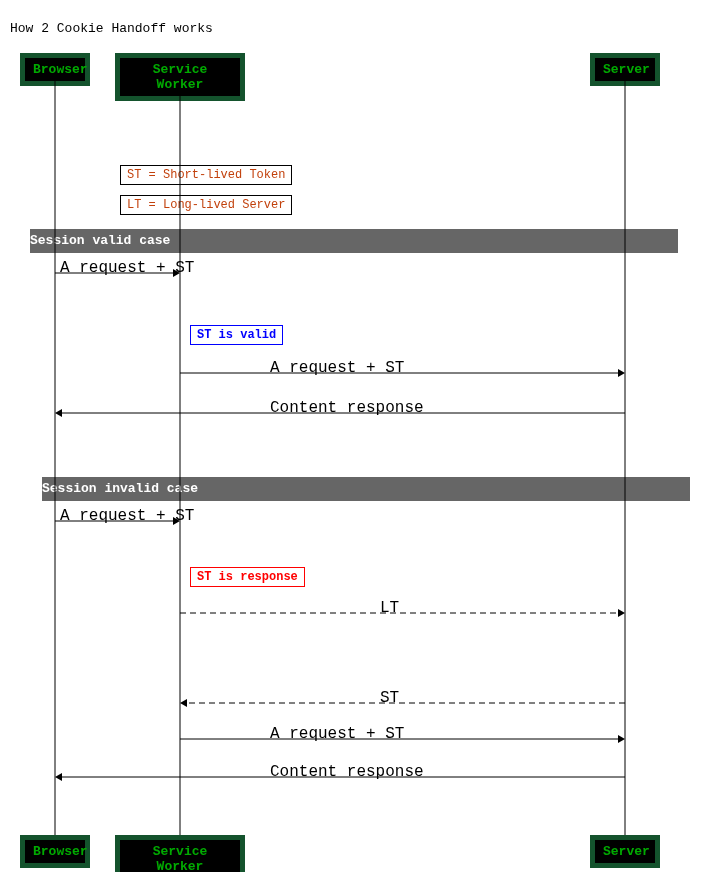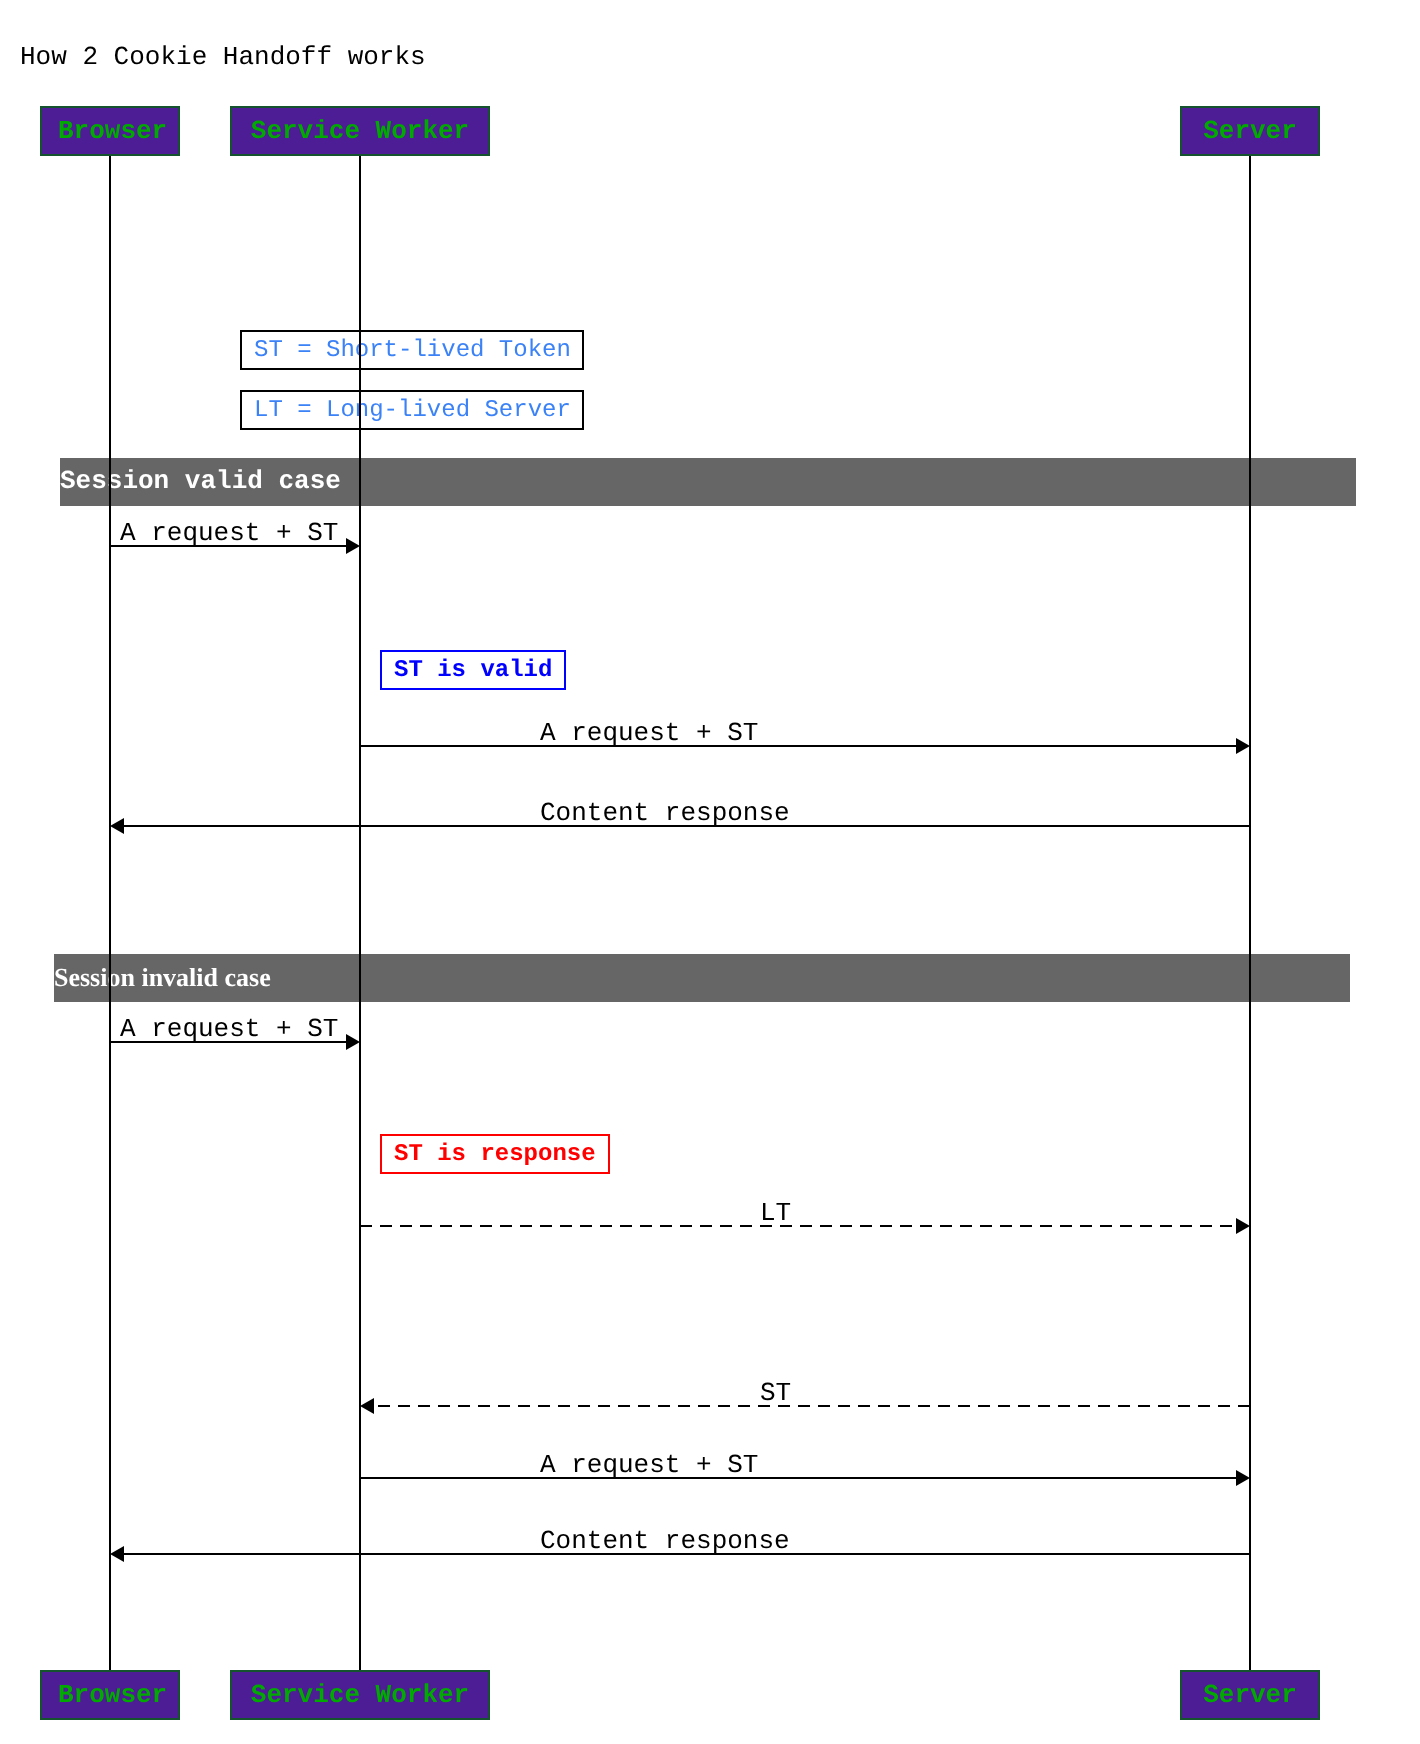--- a/index.html
+++ b/index.html
@@ -21,43 +21,43 @@
     .title {
       position: absolute;
       top: 8px;
       left: 10px;
       font-size: 13px;
       color: #000;
     }
     
     .actor-box {
       position: absolute;
-      border: 1px solid #14532d;
+      border: 5px solid #14532d;
       padding: 4px 8px;
-      background: #4c1d95;
+      background: #000000;
       color: #00aa00;
       font-weight: bold;
       font-size: 13px;
       text-align: center;
     }
     
     .section-header {
       position: absolute;
       background: #666;
       color: #fff;
       font-weight: bold;
       font-size: 13px;
       text-align: left;
       height: 24px;
       line-height: 24px;
     }
     
     .arrow-label {
       position: absolute;
-      font-size: 13px;
+      font-size: 16px;
       color: #000;
       white-space: nowrap;
     }
     
     .annotation-box {
       position: absolute;
       border: 1px solid;
       padding: 2px 6px;
       background: #fff;
       font-size: 12px;
@@ -75,21 +75,21 @@
       border-color: #0000ff;
       color: #0000ff;
     }
     
     .def-box {
       position: absolute;
       border: 1px solid #000;
       padding: 2px 6px;
       background: #fff;
       font-size: 12px;
-      color: #3b82f6;
+      color: #c2410c;
     }
     svg.arrows {
       position: absolute;
       top: 0;
       left: 0;
       width: 710px;
       height: 872px;
       pointer-events: none;
     }
   </style>
@@ -105,21 +105,21 @@
   <div class="actor-box" style="left:590px;top:40px;width:70px;">Server</div>
 
   <div class="actor-box" style="left:20px;top:822px;width:70px;">Browser</div>
   <div class="actor-box" style="left:115px;top:822px;width:130px;">Service Worker</div>
   <div class="actor-box" style="left:590px;top:822px;width:70px;">Server</div>
 
   <div class="def-box" style="left:120px;top:152px;">ST = Short-lived Token</div>
   <div class="def-box" style="left:120px;top:182px;">LT = Long-lived Server</div>
 
   <div class="section-header" style="left:30px;top:216px;width:648px;">Session valid case</div>
-  <div class="section-header" style="left:27px;top:464px;width:648px;font-family:Liberation Serif, serif;">Session invalid case</div>
+  <div class="section-header" style="left:42px;top:464px;width:648px;">Session invalid case</div>
 
   <div class="annotation-box valid" style="left:190px;top:312px;">ST is valid</div>
   <div class="annotation-box invalid" style="left:190px;top:554px;">ST is response</div>
 
   <svg class="arrows">
 
     <line x1="55" y1="65" x2="55" y2="822" stroke="#000" stroke-width="1"></line>
 
     <line x1="180" y1="65" x2="180" y2="822" stroke="#000" stroke-width="1"></line>
 

